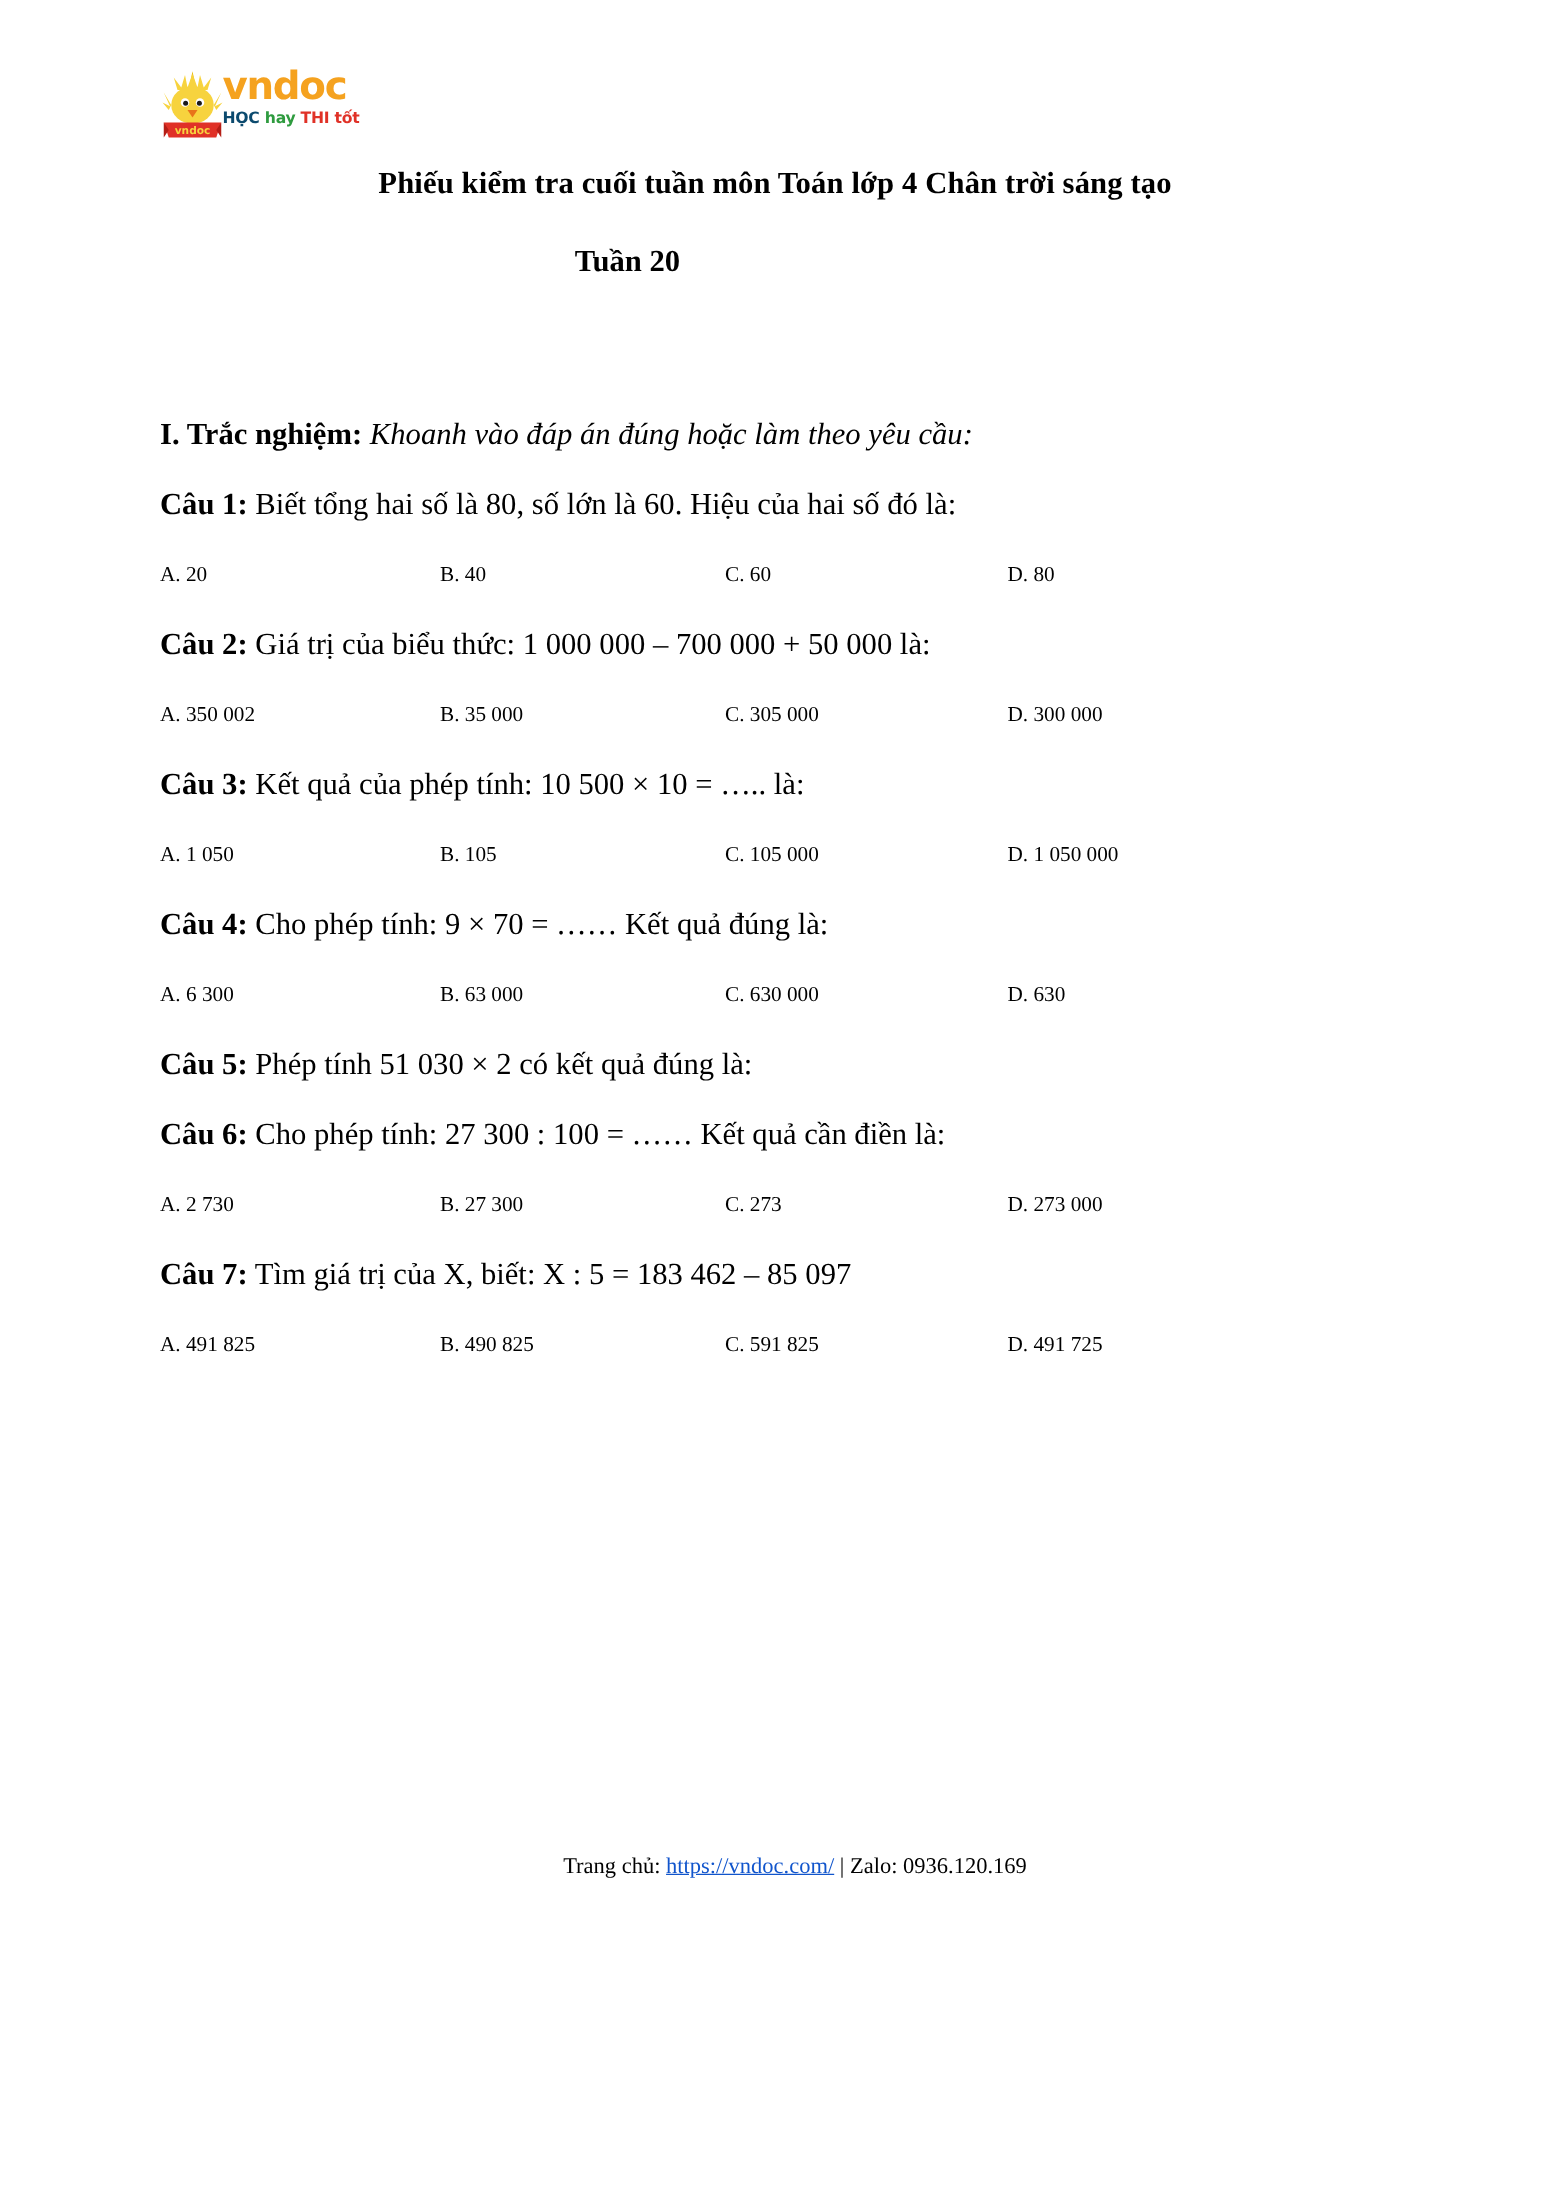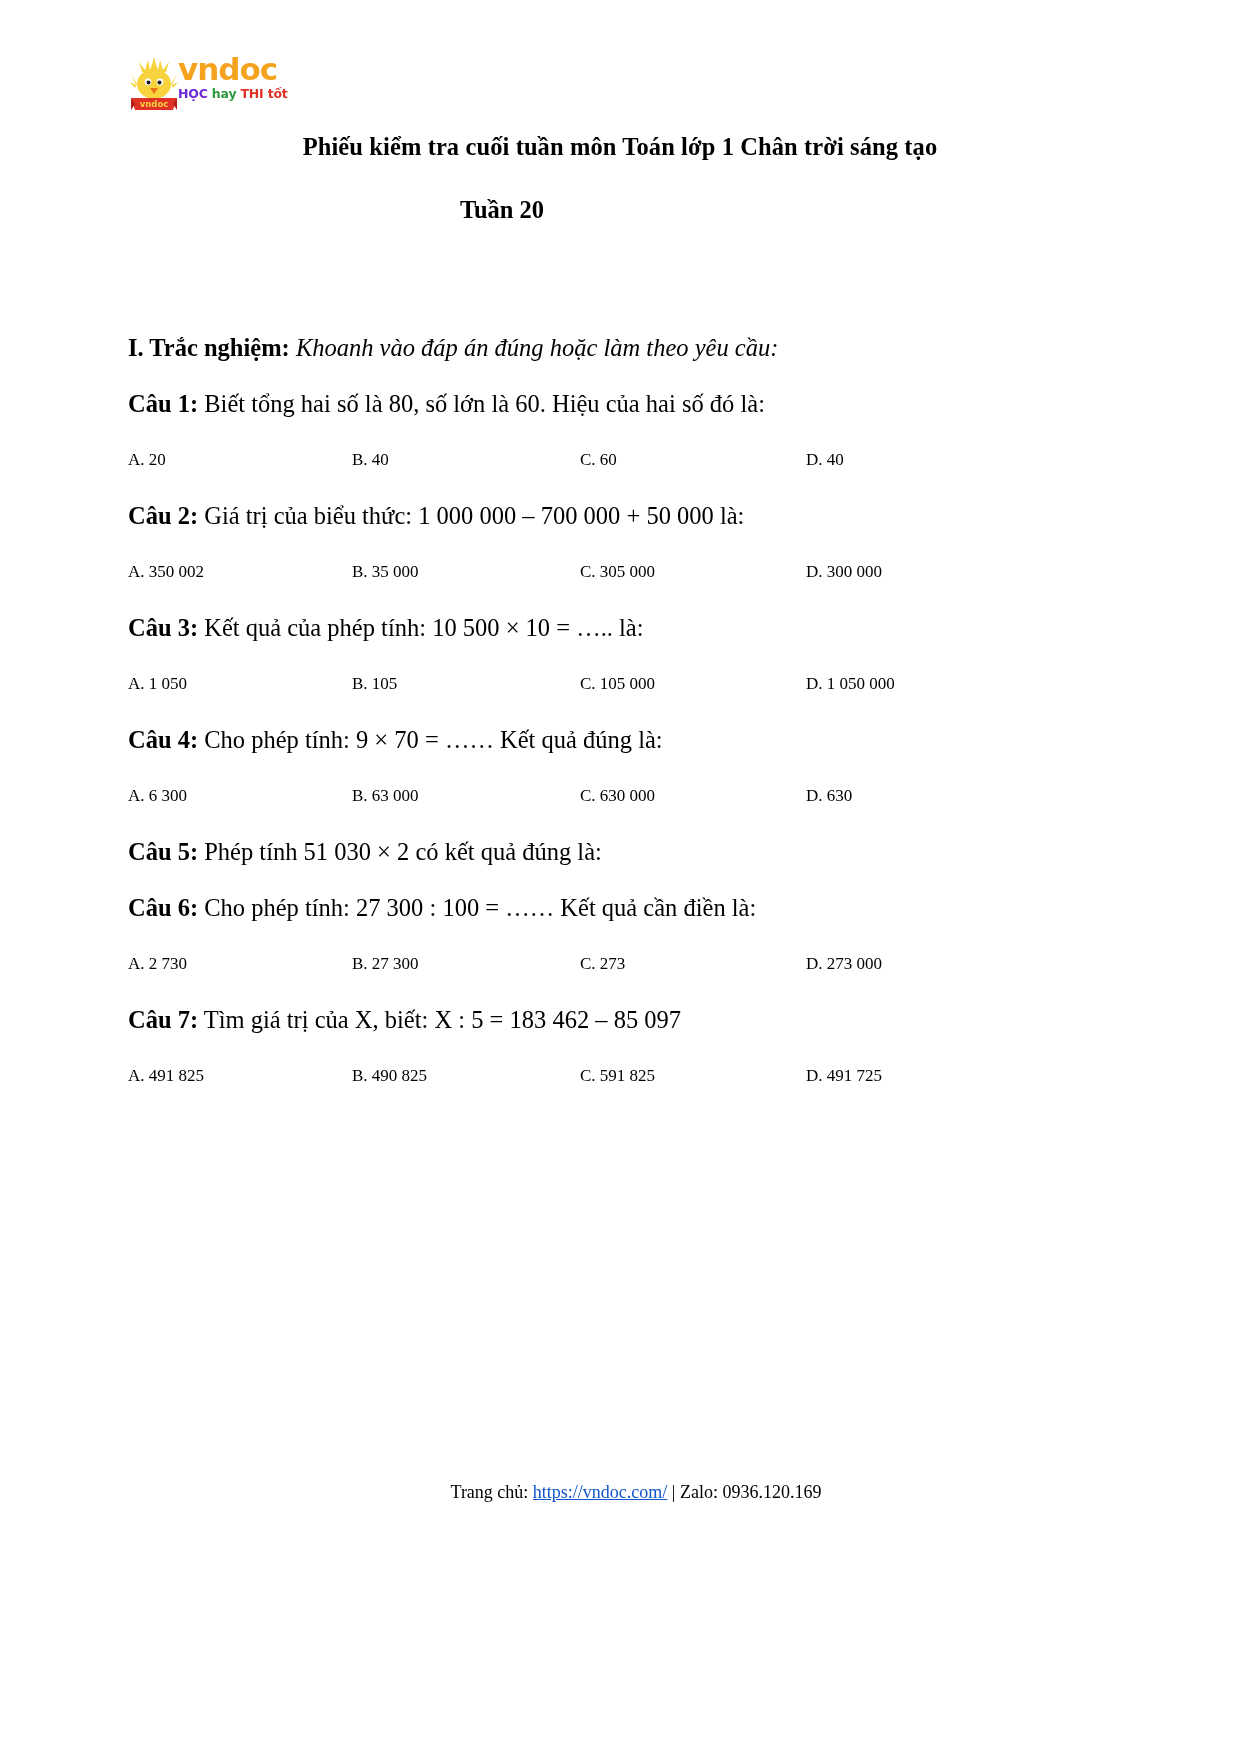--- a/index.html
+++ b/index.html
@@ -52,21 +52,21 @@
   }
   .logo-tagline {
     display: block;
     font-family: "DejaVu Sans", sans-serif;
     font-weight: bold;
     font-size: 12.5px;
     line-height: 15px;
     letter-spacing: -0.2px;
     white-space: nowrap;
   }
-  .tg-hoc { color: #6d28d9; }
+  .tg-hoc { color: #0c4a6e; }
   .tg-hay { color: #2e9b3f; }
   .tg-thi { color: #e03127; }
   .tg-tot { color: #e03127; }
 
   
   .doc-title {
     position: absolute;
     left: 0;
     top: 133px;
     width: 1240px;
@@ -162,33 +162,33 @@
       <path d="M3 42 L7 48 L3 54 Z" fill="#b51e16"></path>
       <path d="M49 42 L45 48 L49 54 Z" fill="#b51e16"></path>
       <text x="26" y="51" font-family="DejaVu Sans, sans-serif" font-size="8.5" font-weight="bold" fill="#f7d33e" text-anchor="middle">vndoc</text>
     </svg>
     <div class="logo-text-row">
       <span class="logo-vndoc">vndoc</span>
       <span class="logo-tagline"><span class="tg-hoc">HỌC</span> <span class="tg-hay">hay</span> <span class="tg-thi">THI</span> <span class="tg-tot">tốt</span></span>
     </div>
   </div>
 
-  <div class="doc-title">Phiếu kiểm tra cuối tuần môn Toán lớp 1 Chân trời sáng tạo</div>
+  <div class="doc-title">Phiếu kiểm tra cuối tuần môn Toán lớp 4 Chân trời sáng tạo</div>
   <div class="doc-subtitle">Tuần 20</div>
 
   <div class="content">
 
     <div class="section-head"><b>I. Trắc nghiệm:</b> <i>Khoanh vào đáp án đúng hoặc làm theo yêu cầu:</i></div>
 
     <div class="question"><span class="qlabel">Câu 1:</span><span> Biết tổng hai số là 80, số lớn là 60. Hiệu của hai số đó là:</span></div>
     <div class="options">
       <span class="opt opt-a">A. 20</span>
       <span class="opt opt-b">B. 40</span>
       <span class="opt opt-c">C. 60</span>
-      <span class="opt opt-d">D. 40</span>
+      <span class="opt opt-d">D. 80</span>
     </div>
 
     <div class="question"><span class="qlabel">Câu 2:</span><span> Giá trị của biểu thức: 1 000 000 – 700 000 + 50 000 là:</span></div>
     <div class="options">
       <span class="opt opt-a">A. 350 002</span>
       <span class="opt opt-b">B. 35 000</span>
       <span class="opt opt-c">C. 305 000</span>
       <span class="opt opt-d">D. 300 000</span>
     </div>
 

